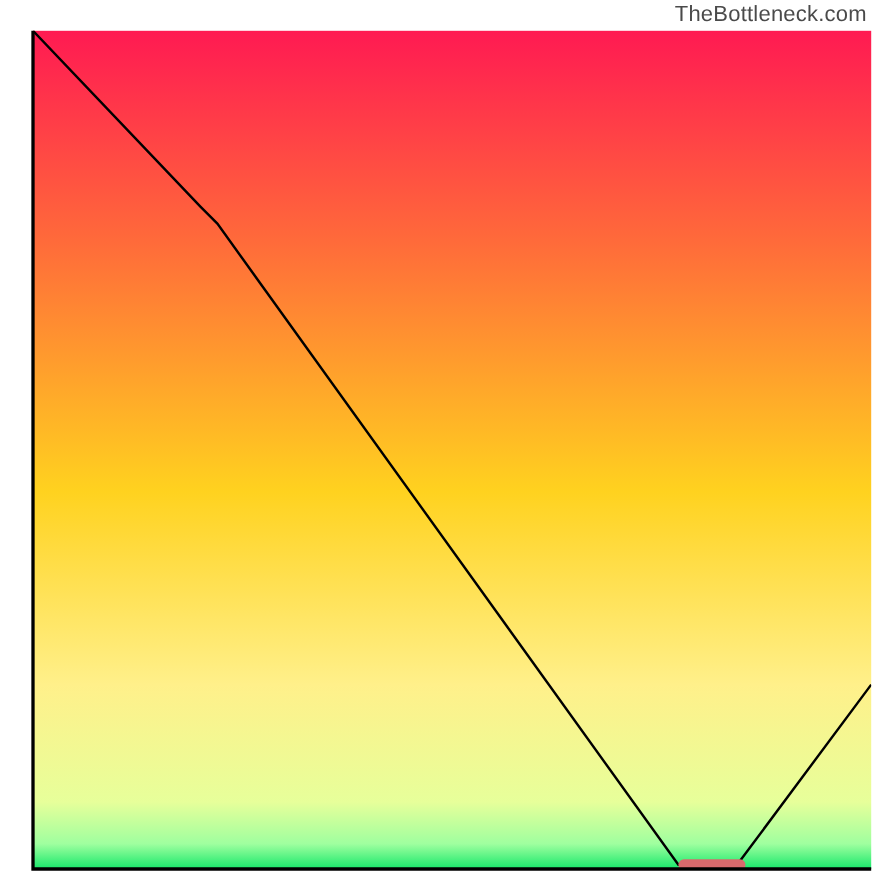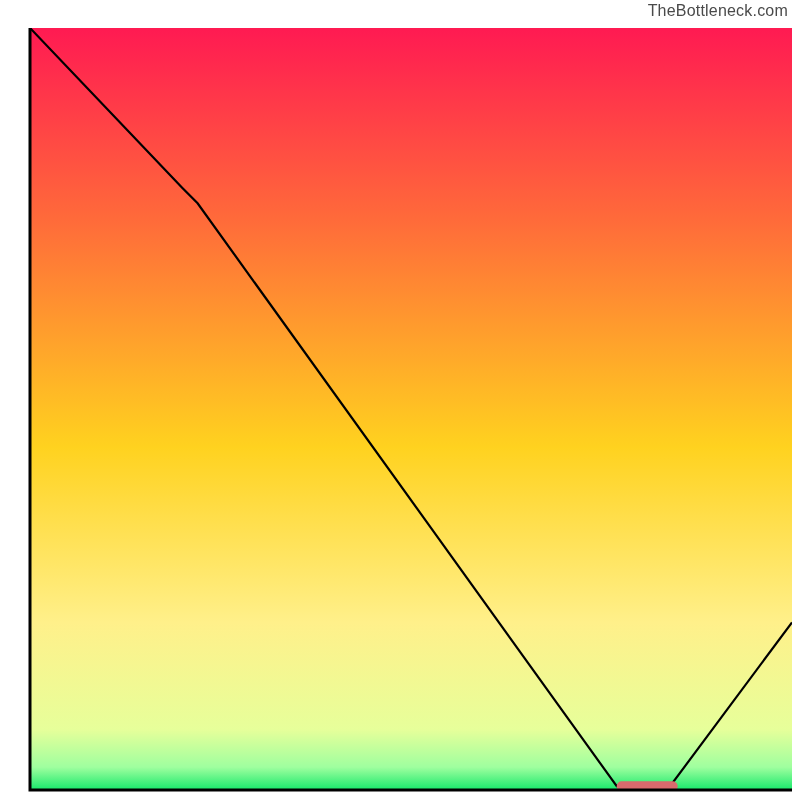--- a/index.html
+++ b/index.html
@@ -14,21 +14,21 @@
   .chart-container {
     position: relative;
     width: 800px;
     height: 800px;
   }
   .watermark {
     position: absolute;
     top: 2px;
     right: 12px;
     color: #4a4a4a;
-    font-size: 16px;
+    font-size: 20px;
     font-weight: 400;
     letter-spacing: 0.2px;
     z-index: 20;
   }
   svg {
     position: absolute;
     inset: 0;
     display: block;
   }
   .axis-line {

